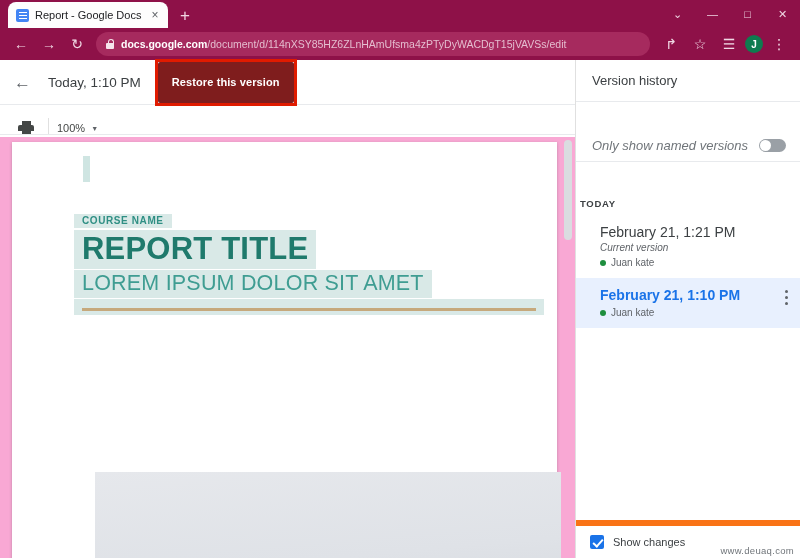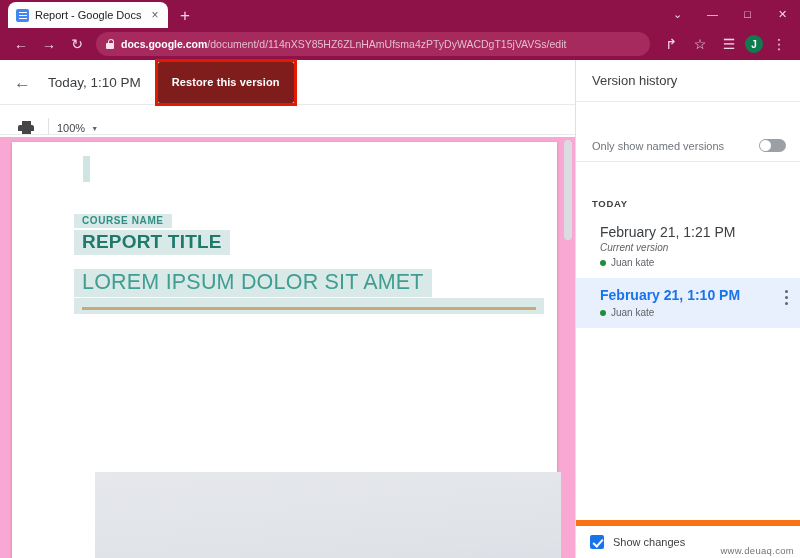--- a/index.html
+++ b/index.html
@@ -142,25 +142,25 @@
   .tick-mark {
     position: absolute; left: 71px; top: 14px; width: 7px; height: 26px;
     background: #cfe5e2;
   }
   .doc-body { position: absolute; left: 62px; top: 68px; right: 10px; }
   .hl { display: inline-block; background: #d9e9e7; padding: 1px 8px 2px 8px; }
   .course-name {
     font-size: 10px; letter-spacing: .6px; color: #2f8f84; font-weight: 700;
   }
   .report-title {
-    font-size: 19px; font-weight: 700; color: #1f7a6c;
+    font-size: 31px; font-weight: 700; color: #1f7a6c;
     letter-spacing: .2px; margin-top: 2px;
   }
   .subtitle {
-    font-size: 21.5px; color: #3f9d92; letter-spacing: .2px; margin-top: 14px;
+    font-size: 21.5px; color: #3f9d92; letter-spacing: .2px; margin-top: 1px;
   }
   .rule-wrap {
     background: #d9e9e7; padding: 9px 8px 4px 8px; width: 470px; margin-top: 1px;
   }
   .rule { height: 3px; background: #c6a97c; }
   .doc-photo {
     position: absolute; left: 83px; top: 330px; width: 466px; height: 195px;
     overflow: hidden;
     background: linear-gradient(175deg,#e6e8ec 0%,#dfe2e7 45%,#cfd3d9 100%);
   }
@@ -176,33 +176,33 @@
     display: flex; flex-direction: column; gap: 28px;
   }
   .vh-title {
     height: 42px; display: flex; align-items: center; padding-left: 16px;
     font-size: 13px; color: #3c4043; border-bottom: 1px solid #e8eaed;
   }
   .vh-toggle-row {
     height: 32px; display: flex; align-items: center; justify-content: space-between;
     padding: 0 14px 0 16px; border-bottom: 1px solid #e8eaed;
   }
-  .vh-toggle-label { font-size: 11px; color: #70757a; }
+  .vh-toggle-label { font-size: 13px; color: #70757a; font-style: italic; }
   .switch {
     width: 27px; height: 13px; border-radius: 7px; background: #9aa0a6;
     position: relative; flex: 0 0 auto;
   }
   .switch::after {
     content: ""; position: absolute; left: 1px; top: 1px;
     width: 11px; height: 11px; border-radius: 50%; background: #fff;
   }
   .vh-list { flex: 1; overflow: hidden; }
   .vh-daylabel {
     font-size: 9.5px; font-weight: 700; color: #3c4043;
-    letter-spacing: .7px; padding: 8px 0 6px 16px;
+    letter-spacing: .7px; padding: 8px 0 6px 4px;
   }
   .vh-item { padding: 9px 10px 10px 24px; position: relative; }
   .vh-item.selected { background: #e8f0fe; }
   .vh-item-time { font-size: 14px; color: #3c4043; }
   .vh-item.selected .vh-item-time { color: #1a73e8; font-weight: 700; }
   .vh-item-sub { font-size: 10px; color: #5f6368; font-style: italic; margin-top: 2px; }
   .vh-item-user {
     font-size: 10px; color: #5f6368; margin-top: 4px;
     display: flex; align-items: center; gap: 5px;
   }

